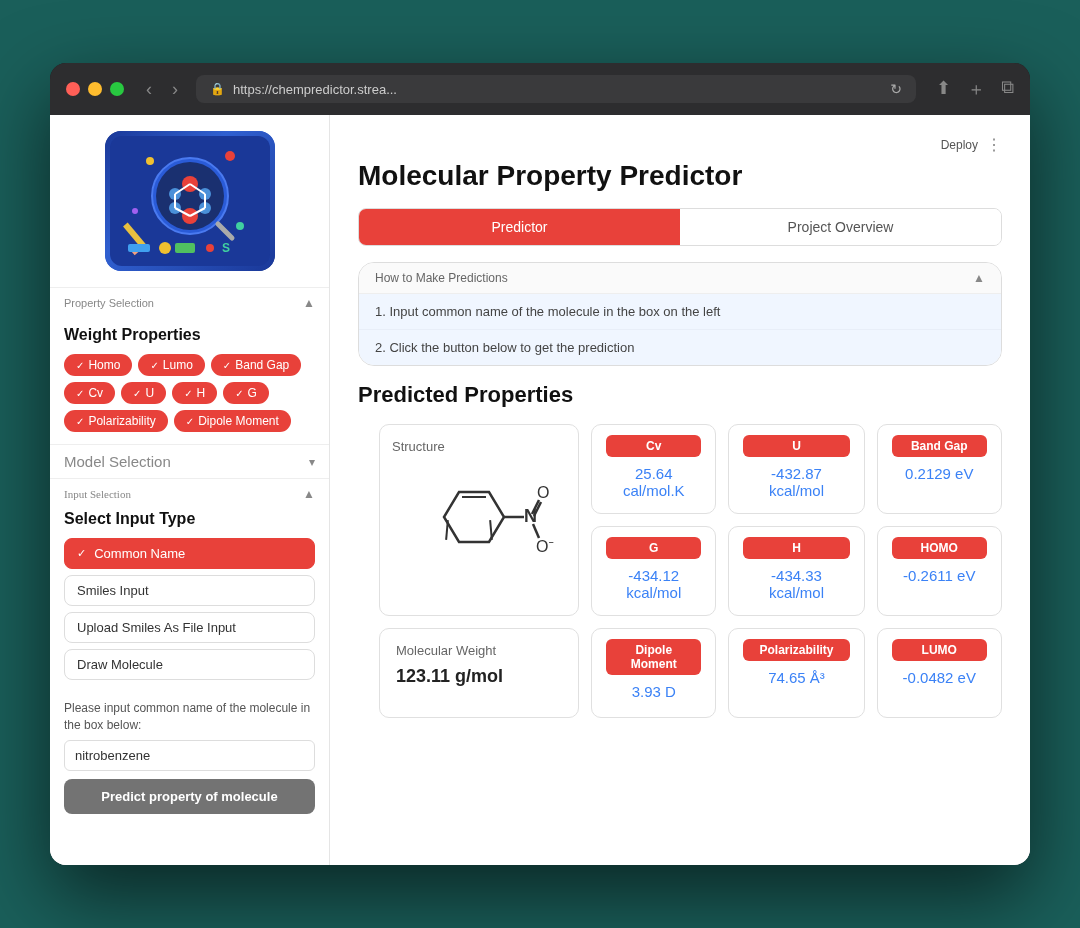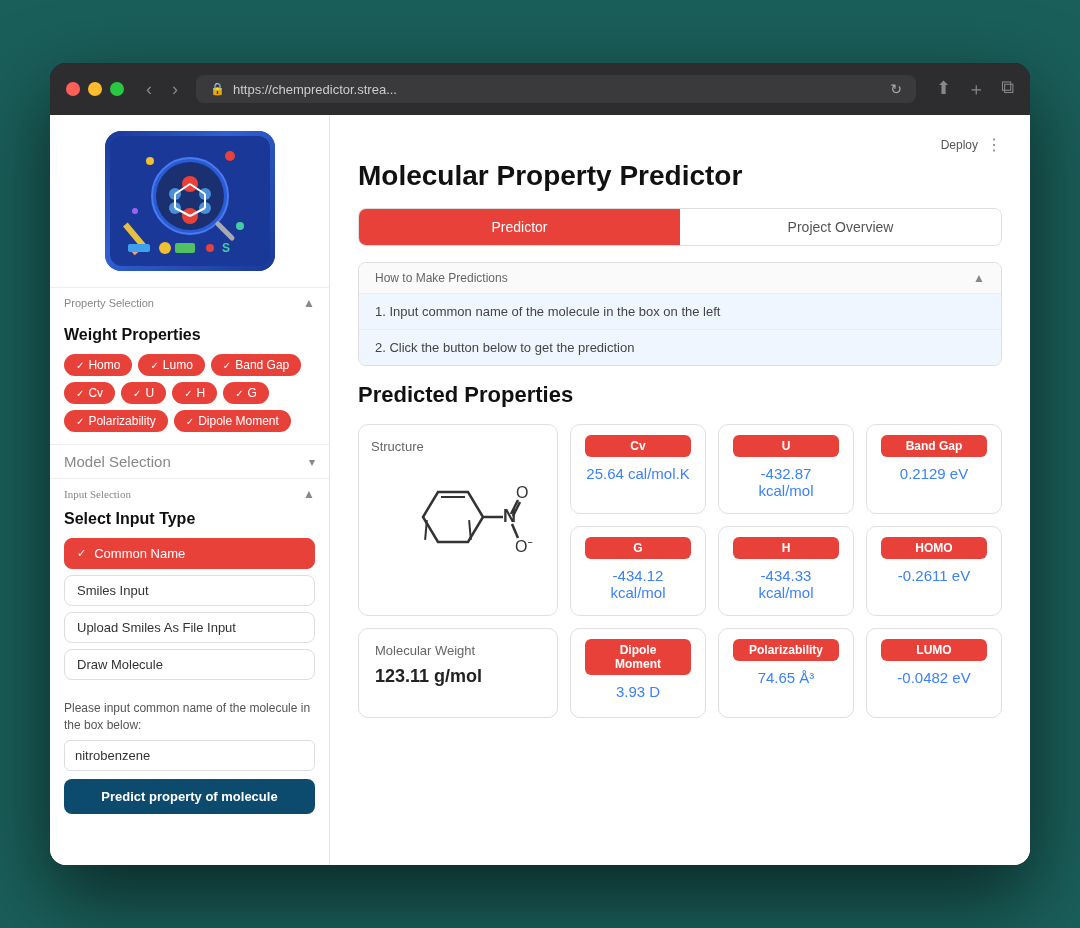--- a/index.html
+++ b/index.html
@@ -157,21 +157,21 @@
       width: 100%;
       border: 1px solid #ddd;
       border-radius: 6px;
       padding: 7px 10px;
       font-size: 13px;
       color: #333;
       margin-bottom: 8px;
     }
     .predict-btn {
       width: 100%;
-      background: #0c4a6e;
+      background: #737373;
       color: white;
       border: none;
       border-radius: 8px;
       padding: 10px;
       font-size: 13px;
       font-weight: 600;
       cursor: pointer;
     }
     
     .main-content {
@@ -191,21 +191,21 @@
       font-size: 14px;
       font-weight: 500;
       cursor: pointer;
       border: none;
       background: none;
     }
     .tab.active { background: #e8413a; color: white; }
     .tab.inactive { background: white; color: #555; }
     .instructions-box {
       border: 1px solid #ddd;
-      border-radius: 8px;
+      border-radius: 16px;
       margin-bottom: 16px;
       overflow: hidden;
     }
     .instructions-header {
       padding: 8px 16px;
       display: flex;
       justify-content: space-between;
       align-items: center;
       background: #fafafa;
       border-bottom: 1px solid #eee;
@@ -220,20 +220,21 @@
       border-bottom: 1px solid #e8eef8;
     }
     .instruction-item:last-child { border-bottom: none; }
     
     .predicted-section { }
     .predicted-title { font-size: 22px; font-weight: 700; color: #111; margin-bottom: 16px; }
     .predicted-grid {
       display: grid;
       grid-template-columns: 200px 1fr 1fr 1fr;
       gap: 12px;
+      margin-left: 21px;
     }
     .structure-card {
       grid-row: 1 / 3;
       border: 1px solid #e0e0e0;
       border-radius: 10px;
       padding: 12px;
       display: flex;
       flex-direction: column;
       align-items: center;
       justify-content: center;

